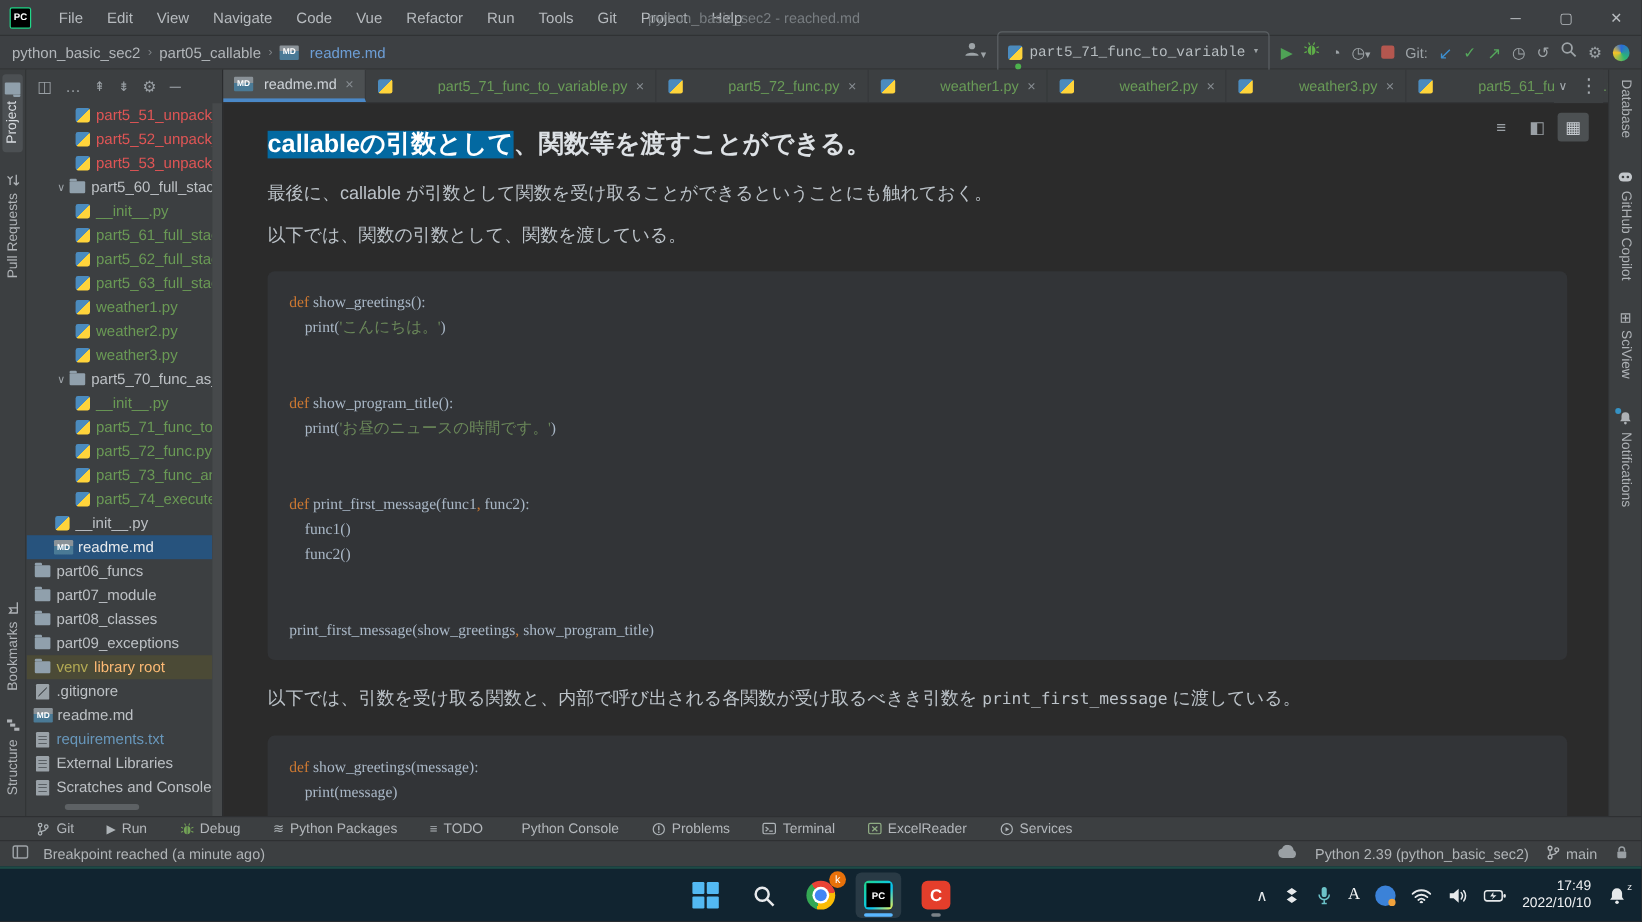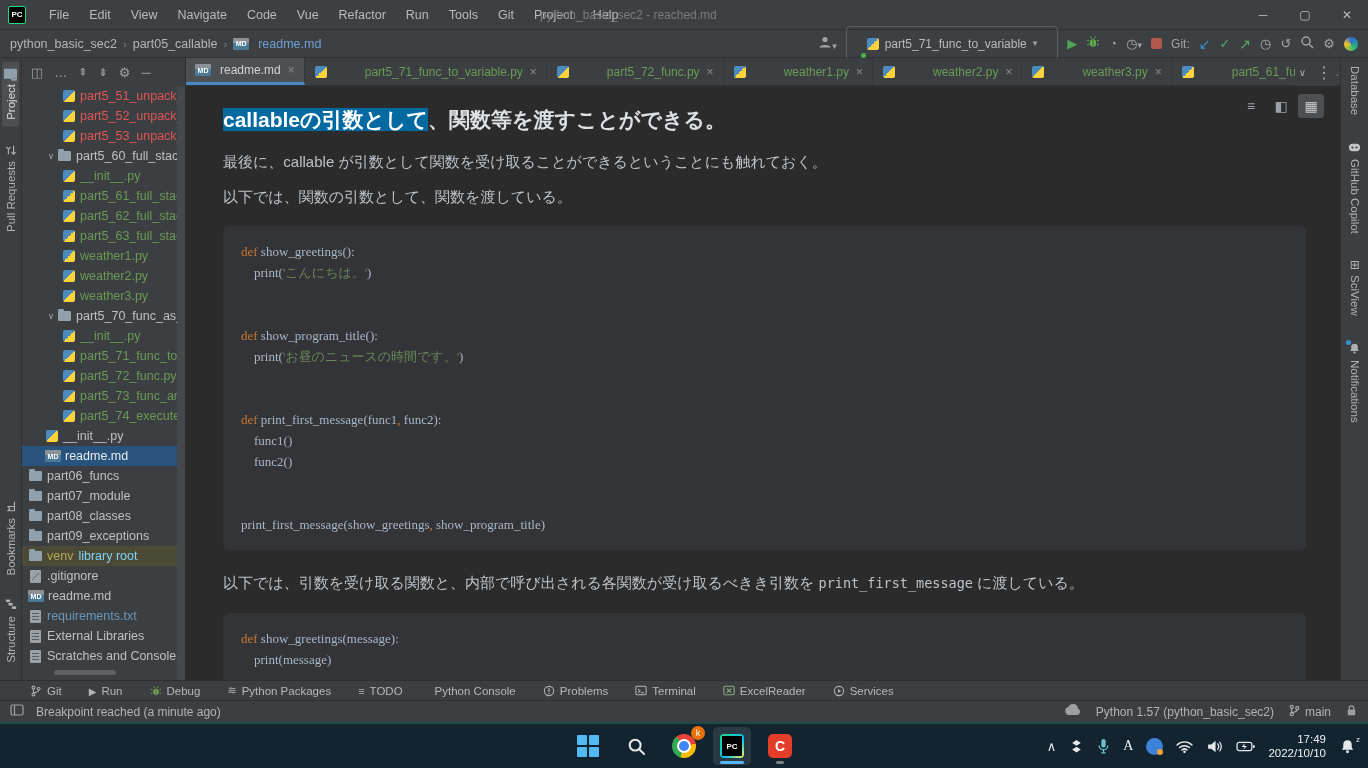--- a/index.html
+++ b/index.html
@@ -17,21 +17,21 @@
   .wctrl { margin-left:auto; display:flex; }
   .wbtn { width:42px; height:29px; display:flex; align-items:center; justify-content:center; color:#b9bdc1; font-size:12px; }
 
   
   .toolrow { height:28px; display:flex; align-items:center; background:#3d4043; border-bottom:1px solid #303234; flex:0 0 auto; position:relative; }
   .crumbs { display:flex; align-items:center; gap:6px; padding-left:10px; font-size:12.5px; color:#b2b6ba; }
   .crumb-sep { color:#7e8наз286; color:#7e8286; font-size:11px; }
   .crumb-cur { color:#6d9ed6; display:flex; align-items:center; gap:5px; }
   .rtools { margin-left:auto; display:flex; align-items:center; gap:9px; padding-right:10px; }
   .g { color:#9da3a7; font-size:13px; line-height:1; }
-  .combo { display:flex; align-items:center; gap:6px; border:1px solid #5c6165; border-radius:4px; height:36px; padding:0 20px; color:#b6bcc0; font-size:12px; position:relative; }
+  .combo { display:flex; align-items:center; gap:6px; border:1px solid #5c6165; border-radius:4px; height:36px; padding:0 8px; color:#b6bcc0; font-size:12px; position:relative;font-family:Liberation Mono, monospace; }
   .rundot { position:absolute; left:14px; bottom:3px; width:5px; height:5px; border-radius:50%; background:#4db34d; }
   .play { color:#4fa356; font-size:13px; }
   .stop { width:11px; height:11px; background:#b4574f; border-radius:2px; display:inline-block; }
   .gitlab { color:#9da3a7; font-size:12px; }
   .arr-dl { color:#3d8fd0; font-size:14px; } .arr-ok { color:#55a85c; font-size:13px; } .arr-up { color:#55a85c; font-size:14px; }
   .cwm { width:14px; height:14px; border-radius:50%; background:conic-gradient(#2a6bd8,#2bb673 40%,#f7c326 75%,#2a6bd8); }
 
   
   .main { flex:1 1 auto; display:flex; min-height:0; position:relative; }
   .lstrip { width:22px; background:#3c3f41; border-right:1px solid #313335; display:flex; flex-direction:column; align-items:center; padding:4px 0; flex:0 0 auto; }
@@ -43,21 +43,21 @@
 
   
   .left-panel { width:164px; flex:0 0 auto; background:#3c3f41; border-right:1px solid #2a2c2e; position:relative; overflow:hidden; }
   .panel-header { height:28px; display:flex; align-items:center; gap:11px; padding:0 9px; color:#9aa0a5; font-size:13px; }
   .tree { position:absolute; top:28px; left:0; right:8px; bottom:0; overflow:hidden; }
   .vtrack { position:absolute; top:28px; right:0; width:8px; bottom:0; background:#46494b; }
   .trow { height:20px; display:flex; align-items:center; white-space:nowrap; overflow:hidden; font-size:12.5px; color:#bdc1c5; padding-right:2px; }
   .trow.sel { background:#27537d; color:#e8eaec; }
   .trow.venvrow { background:#4b4a36; }
   .t-red { color:#e05555; } .t-green { color:#6a9955; } .t-blue { color:#6897bb; } .t-venv { color:#b3aa54; }
-  .t-suffix { color:#7dd3fc; margin-left:5px; }
+  .t-suffix { color:#fdba74; margin-left:5px; }
   .chev { color:#9fa5aa; font-size:9px; width:12px; text-align:center; flex:0 0 auto; }
   .ic-folder { width:13px; height:10px; background:#90a0ac; border-radius:1px; position:relative; margin:0 5px 0 1px; flex:0 0 auto; }
   .ic-folder:before { content:""; position:absolute; top:-2px; left:0; width:6px; height:2px; background:#90a0ac; border-radius:1px 1px 0 0; }
   .ic-py { width:12px; height:12px; border-radius:2px; background:linear-gradient(135deg,#4b8bbe 50%,#ffd43b 50%); margin:0 5px 0 1px; flex:0 0 auto; }
   .ic-md { min-width:16px; height:12px; background:#7d868c; border-radius:1px; color:#fff; font-size:7px; font-weight:bold; display:inline-flex; align-items:center; justify-content:center; margin:0 4px 0 0; flex:0 0 auto; background:linear-gradient(#8a9298 40%,#4a7a96 40%); }
   .ic-page { width:11px; height:13px; background:#9aa2a8; border-radius:1px; margin:0 6px 0 2px; flex:0 0 auto; position:relative; }
   .ic-page.slash:before { content:""; position:absolute; inset:2px; background:linear-gradient(135deg,transparent 45%,#5a6065 45%,#5a6065 55%,transparent 55%); }
   .ic-page.lines:before { content:""; position:absolute; left:2px; right:2px; top:3px; height:7px;
     background:repeating-linear-gradient(#5a6065 0 1px,transparent 1px 3px); }
   .hthumb { position:absolute; left:32px; bottom:5px; width:62px; height:5px; border-radius:3px; background:#5d6164; }
@@ -599,21 +599,21 @@
 
   <div class="statusbar">
     <span style="color:#9da3a7;margin-right:12px"><svg width="14" height="12">
           <use href="#sy-winpane"></use>
         </svg></span>
     <span>Breakpoint reached (a minute ago)</span>
     <div class="st-right">
       <span style="color:#9aa0a4"><svg width="18" height="12">
             <use href="#sy-cloud"></use>
           </svg></span>
-      <span>Python 1.57 (python_basic_sec2)</span>
+      <span>Python 2.39 (python_basic_sec2)</span>
       <span style="display:flex;align-items:center;gap:4px">
         <span style="color:#b0b4b7"><svg width="13" height="13">
               <use href="#sy-branch"></use>
             </svg></span>
         <span>main</span>
       </span>
       <span style="color:#9aa0a4"><svg width="13" height="13">
             <use href="#sy-lock"></use>
           </svg></span>
     </div>

